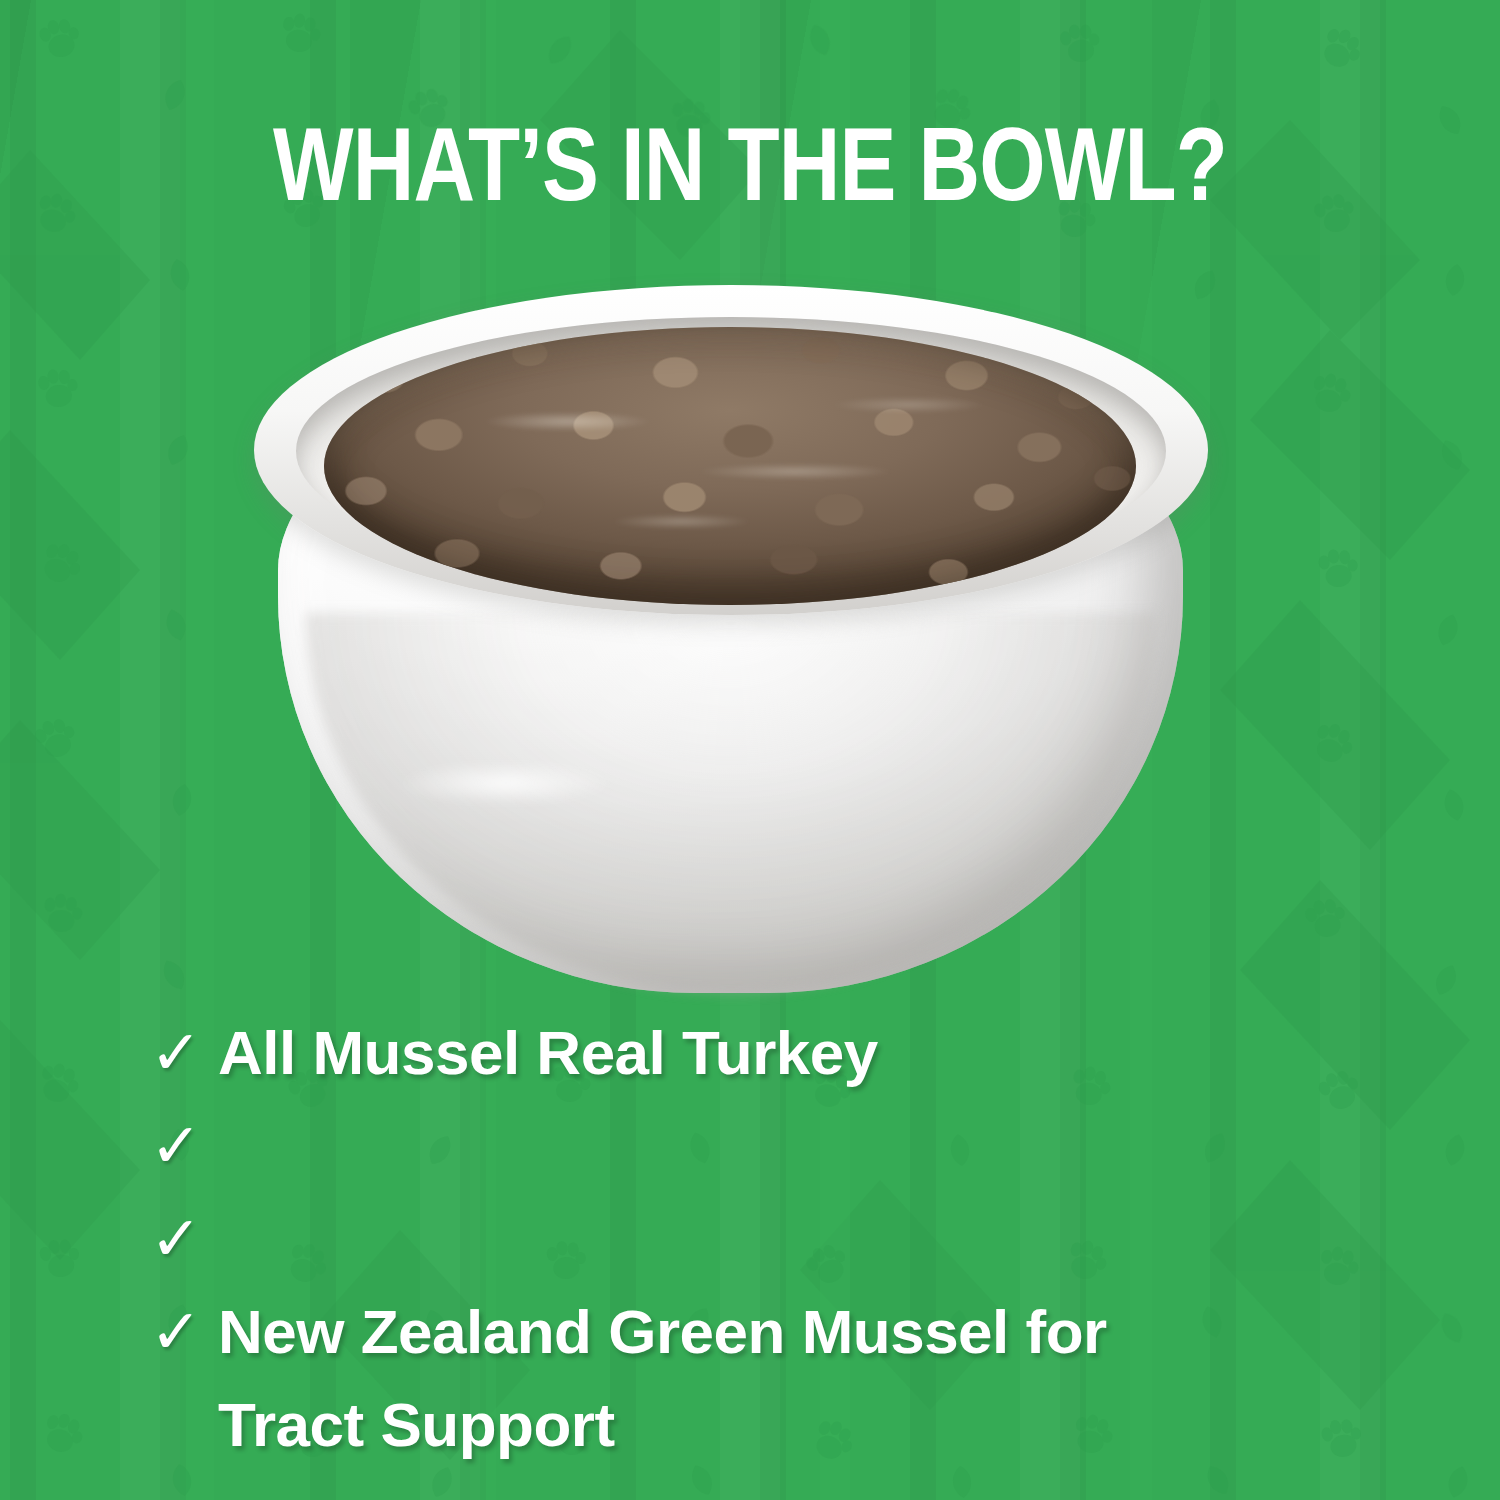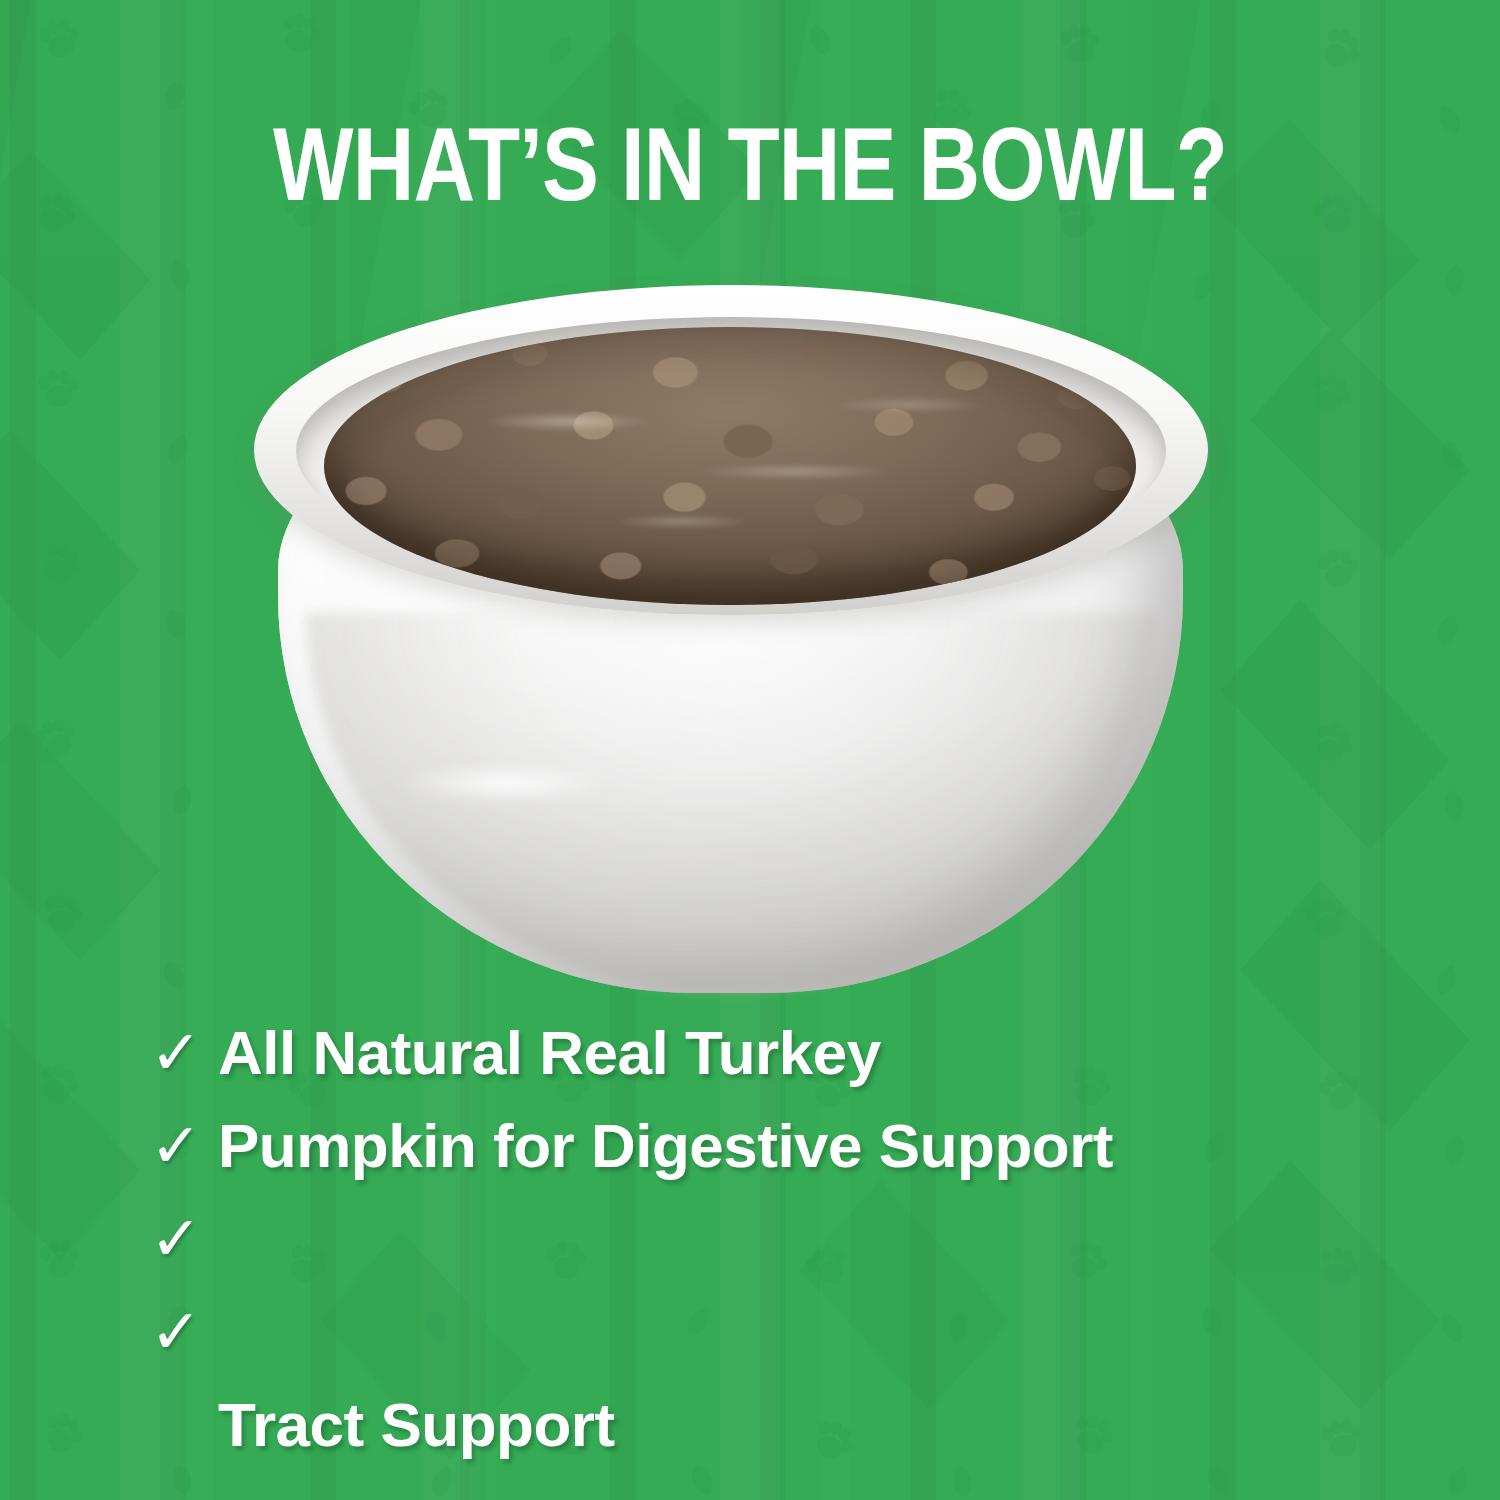--- a/index.html
+++ b/index.html
@@ -351,34 +351,34 @@
       <div class="food-chunks"></div>
       <div class="food-gloss"></div>
       <div class="food-edge-dark"></div>
     </div>
   </div>
 
   <div class="bullets">
 
     <div class="bullet-row">
       <span class="check">✓</span>
-      <span class="bullet-text">All Natural Real Turkey</span>
+      <span class="bullet-text">All Mussel Real Turkey</span>
     </div>
 
     <div class="bullet-row">
       <span class="check">✓</span>
-      <span class="bullet-text">Pumpkin for Digestive Support</span>
     </div>
 
     <div class="bullet-row">
       <span class="check">✓</span>
     </div>
 
     <div class="bullet-row">
       <span class="check">✓</span>
+      <span class="bullet-text">New Zealand Green Mussel for</span>
     </div>
 
     <div class="bullet-row cont">
       <span class="check"></span>
       <span class="bullet-text">Tract Support</span>
     </div>
 
   </div>
 </div>
 

